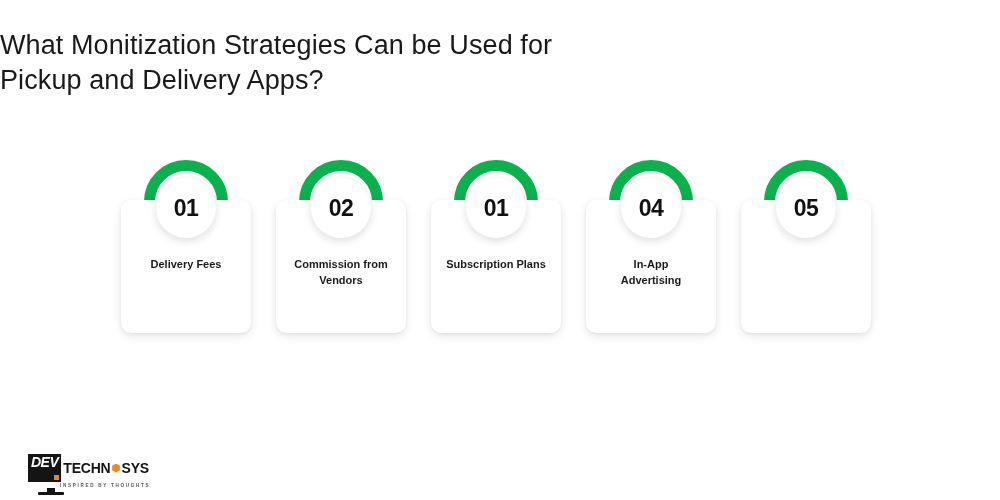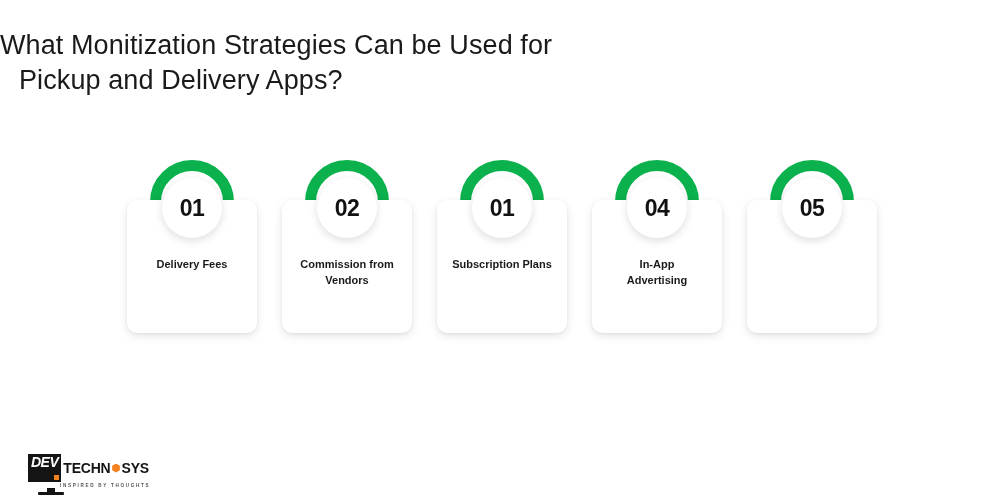--- a/index.html
+++ b/index.html
@@ -25,26 +25,26 @@
   }
   .title {
     font-family: "Liberation Sans", sans-serif;
     font-size: 27px;
     font-weight: 400;
     color: #1a1a1a;
     line-height: 35px;
     letter-spacing: 0.1px;
     margin: 0;
   }
-  .title .line2 { display: block; padding-left: 19px; }
+  .title .line2 { display: block; }
 
   
   .cards {
     position: absolute;
-    left: 127px;
+    left: 121px;
     top: 160px;
     width: 750px;
     height: 180px;
     display: flex;
     justify-content: space-between;
     align-items: flex-start;
   }
 
   .card-unit {
     position: relative;

